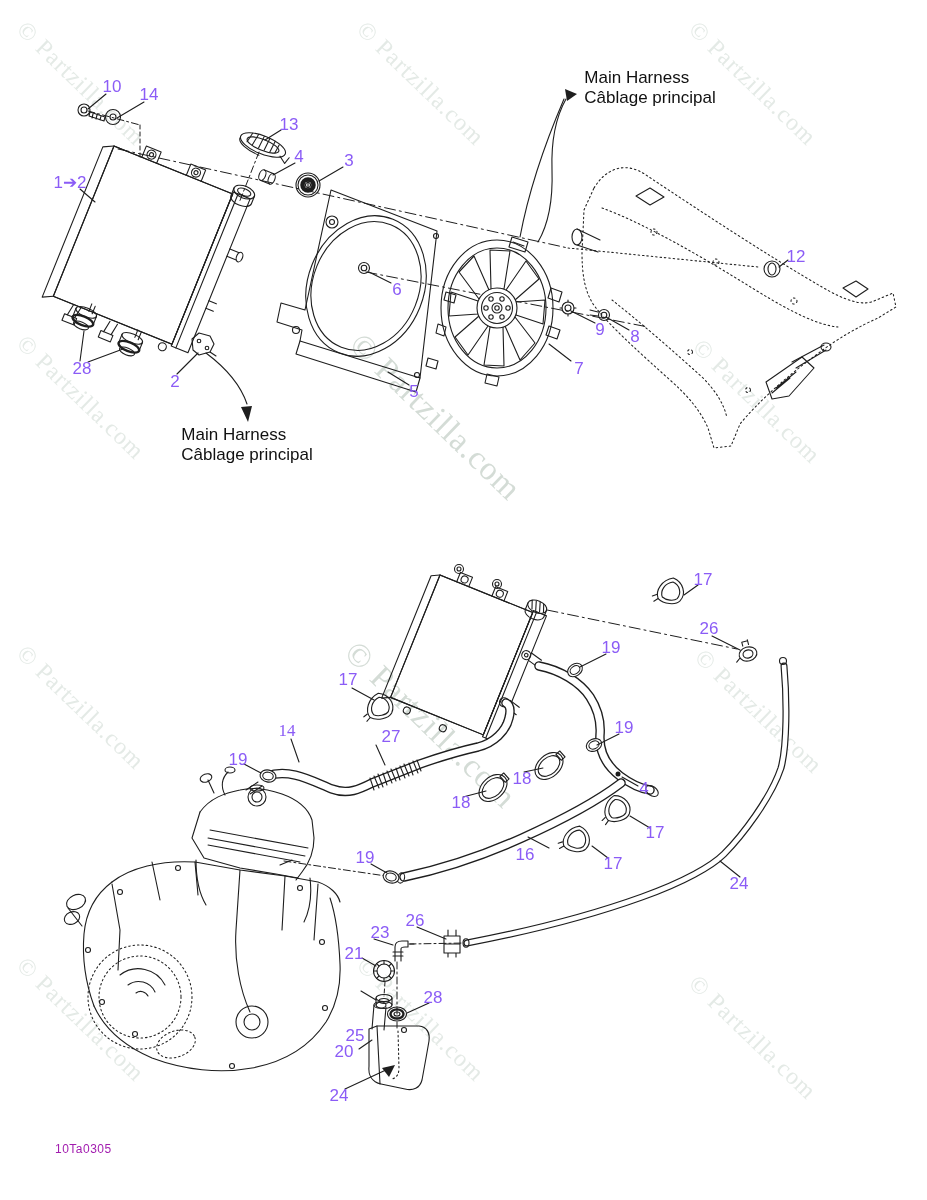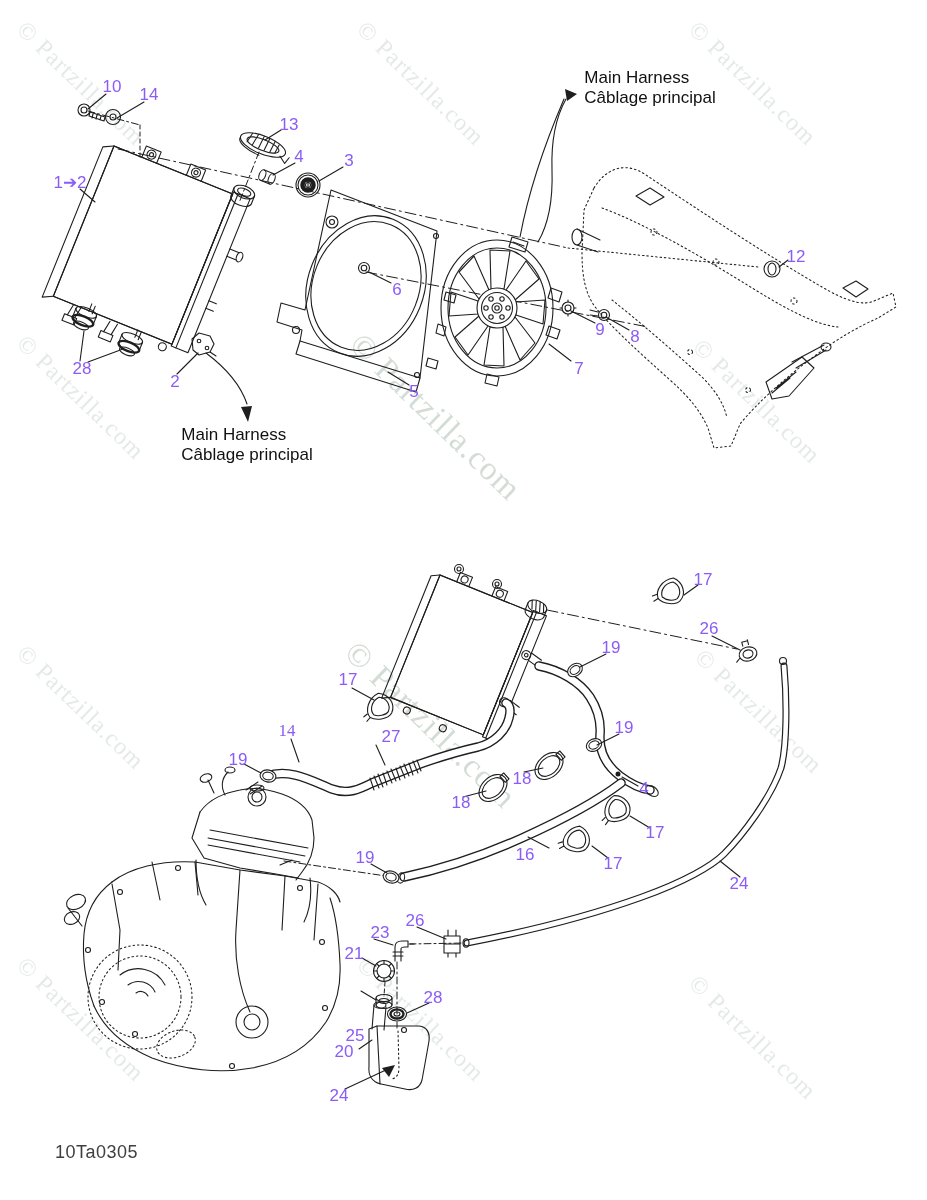--- a/index.html
+++ b/index.html
@@ -22,21 +22,21 @@
   svg.art .hoseI{stroke:#fff;stroke-width:6.8;}
   svg.art .tubeO{stroke-width:7;}
   svg.art .tubeI{stroke:#fff;stroke-width:4.6;}
   svg.art .thick{stroke-width:2.4;}
   svg.art .ring{stroke-width:4.5;}
   .label-layer{position:absolute;inset:0;z-index:2;}
   .callout{position:absolute;transform:translate(-50%,-50%);font-size:17px;color:#8b5cf6;
            white-space:nowrap;}
   .harness{position:absolute;transform:translate(-50%,-50%);text-align:left;font-size:17px;
            line-height:1.2;color:#111;}
-  .doc-code{position:absolute;left:55px;top:1142px;font-size:18px;color:#404040;letter-spacing:.5px;}
+  .doc-code{position:absolute;left:55px;top:1142px;font-size:12px;color:#a21caf;letter-spacing:.5px;}
 </style>
 </head>
 <body>
 
 <div class="stage">
 
   <div class="wm-layer" id="wm-layer">
       <span class="watermark wm-small" style="left: 30px; top: 16px;">© Partzilla.com</span>
       <span class="watermark wm-small" style="left: 370px; top: 16px;">© Partzilla.com</span>
       <span class="watermark wm-small" style="left: 702px; top: 16px;">© Partzilla.com</span>

